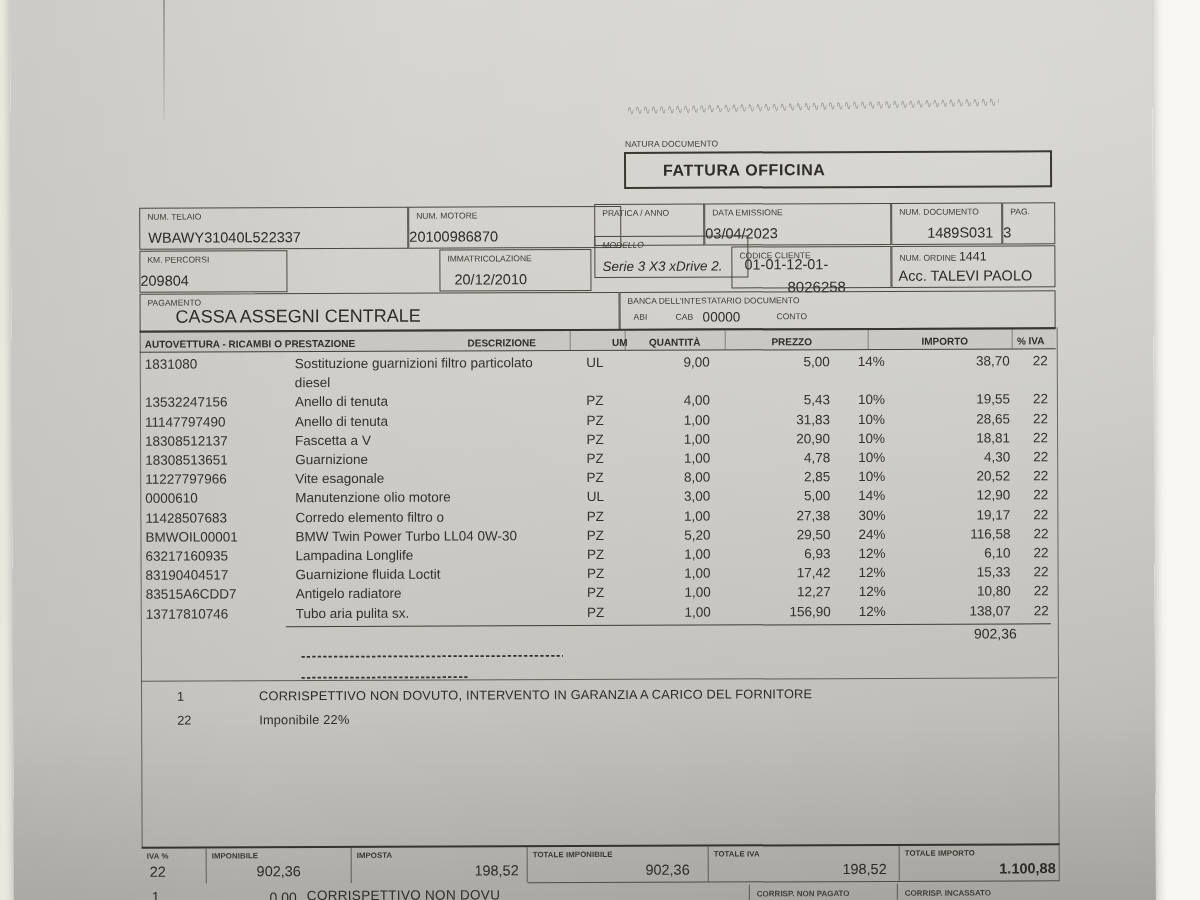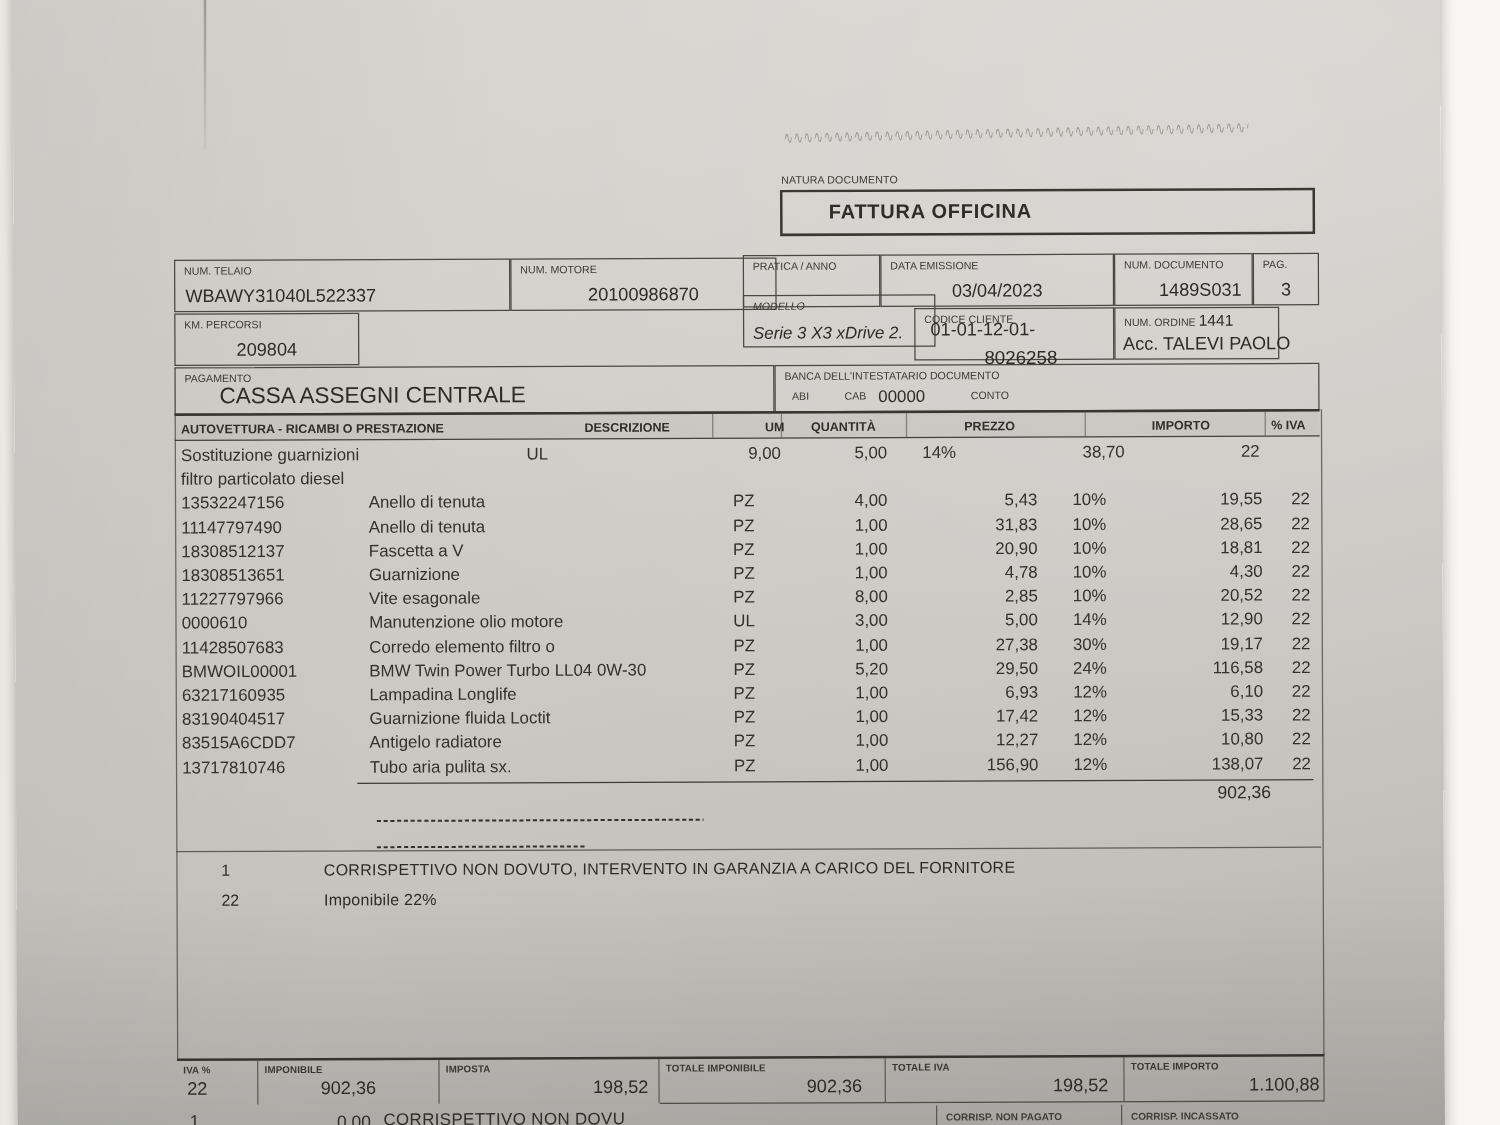--- a/index.html
+++ b/index.html
@@ -25,37 +25,37 @@
   .small-label{font-size:8.5px;color:#3c3a33;letter-spacing:0.1px;white-space:nowrap;}
 
   #natura-label{position:absolute;left:626px;top:139px;}
   #natura-box{position:absolute;left:625px;top:152px;width:428px;height:37px;
     border:2px solid #3a3831;box-sizing:border-box;}
   #natura-box .nv{position:absolute;left:37px;top:8px;font-size:16px;font-weight:bold;letter-spacing:0.6px;}
 
   .fbox{position:absolute;border:1.6px solid #4a4841;box-sizing:border-box;}
   .fbox .flabel{position:absolute;top:3px;left:7px;font-size:8.5px;color:#3c3a33;white-space:nowrap;}
   .fbox .fvalue{position:absolute;bottom:3px;font-size:14.5px;white-space:nowrap;color:#2c2b26;}
-  .v-left{left:8px;}  .v-center{left:0;right:0;text-align:center;}  .v-right{right:8px;}
+  .v-left{left:8px;}  .v-center{left:0;right:0;}  .v-right{right:8px;}
 
   #b-telaio{left:140px;top:206px;width:269px;height:42px;}
   #b-motore{left:409px;top:206px;width:213px;height:42px;}
   #b-pratica{left:595px;top:204px;width:110px;height:42px;}
   #b-dataem{left:705px;top:204px;width:187px;height:42px;}
   #b-numdoc{left:892px;top:204px;width:111px;height:42px;}
   #b-pag{left:1003px;top:204px;width:53px;height:42px;}
 
   #b-km{left:140px;top:249px;width:148px;height:42px;}
   #b-targa{left:288px;top:249px;width:152px;height:42px;}
   #b-immat{left:440px;top:249px;width:152px;height:42px;}
   #b-modello{left:595px;top:236px;width:154px;height:42px;font-style:italic;}
   #b-codcli{left:732px;top:247px;width:160px;height:42px;}
   #b-codcli .cc1{position:absolute;top:9px;left:12px;font-size:14.5px;}
   #b-codcli .cc2{position:absolute;top:31px;left:55px;font-size:15px;}
-  #b-numord{left:892px;top:247px;width:132px;height:42px;}
+  #b-numord{left:892px;top:247px;width:164px;height:42px;}
   #b-numord .ordnum{font-size:12.5px;color:#2c2b26;}
   #b-numord .fvalue{left:6px;}
 
   #b-pagamento{left:140px;top:292px;width:480px;height:38px;}
   #b-pagamento .fvalue{left:35px;font-size:18px;}
   #b-banca{left:620px;top:292px;width:436px;height:38px;}
   .bank-bit{position:absolute;bottom:7px;font-size:8.5px;color:#3c3a33;}
   #bk-abi{left:13px;} #bk-cab{left:55px;} #bk-conto{left:156px;}
   #bk-cabval{position:absolute;bottom:4px;left:82px;font-size:13.5px;}
 
@@ -90,21 +90,21 @@
 
   .totals{position:absolute;left:140px;top:845px;width:918px;height:60px;
     border-top:2.2px solid #35332d;box-sizing:content-box;}
   .trow1{display:grid;grid-template-columns:65px 145px 176px 181px 191px 160px;height:35px;}
   .tcell{position:relative;border-right:1.4px solid rgba(60,58,50,0.7);}
   .tlabel{position:absolute;top:3px;left:5px;font-size:7.8px;font-weight:bold;
     letter-spacing:0.1px;color:#39372f;white-space:nowrap;}
   .tvalue{position:absolute;bottom:4px;font-size:14.5px;color:#2c2b26;}
   #tc1 .tvalue{left:8px;} #tc2 .tvalue{left:0;right:0;text-align:center;}
   #tc3 .tvalue{right:8px;} #tc4 .tvalue{right:18px;} #tc5 .tvalue{right:12px;}
-  #tc6 .tvalue{right:3px;font-weight:normal;}
+  #tc6 .tvalue{right:3px;font-weight:bold;}
   .trow2{position:relative;height:25px;}
   #r2-code{position:absolute;left:10px;top:5px;font-size:14px;}
   #r2-val{position:absolute;left:65px;top:6px;width:90px;text-align:right;font-size:14px;}
   #r2-text{position:absolute;left:165px;top:5px;font-size:13.5px;letter-spacing:0.3px;white-space:nowrap;}
   .r2-hline{position:absolute;left:386px;right:0;top:0;border-top:1.6px solid rgba(55,53,46,0.8);}
   .corrisp{position:absolute;top:8px;font-size:8px;font-weight:bold;color:rgba(45,43,38,0.85);white-space:nowrap;}
   #corrisp1{left:615px;} #corrisp2{left:763px;}
   .vt{position:absolute;top:3px;height:16px;width:1.3px;background:rgba(55,53,46,0.7);}
   #vt1{left:607px;} #vt2{left:755px;}
 </style>
@@ -147,20 +147,24 @@
       <div class="fvalue v-right">1489S031</div>
     </div>
     <div class="fbox" id="b-pag">
       <div class="flabel">PAG.</div>
       <div class="fvalue v-center">3</div>
     </div>
 
     <div class="fbox" id="b-km">
       <div class="flabel">KM. PERCORSI</div>
       <div class="fvalue v-center">209804</div>
+    </div>
+    <div class="fbox" id="b-immat">
+      <div class="flabel">IMMATRICOLAZIONE</div>
+      <div class="fvalue" style="left:14px">20/12/2010</div>
     </div>
     <div class="fbox" id="b-modello">
       <div class="flabel">MODELLO</div>
       <div class="fvalue" style="left:7px;font-size:13.5px">Serie 3 X3 xDrive 2.</div>
     </div>
     <div class="fbox" id="b-codcli">
       <div class="flabel">CODICE CLIENTE</div>
       <div class="cc1">01-01-12-01-</div>
       <div class="cc2">8026258</div>
     </div>
@@ -193,20 +197,21 @@
       <i class="thsep" style="left:430px"></i>
       <i class="thsep" style="left:485px"></i>
       <i class="thsep" style="left:585px"></i>
       <i class="thsep" style="left:728px"></i>
       <i class="thsep" style="left:872px"></i>
     </div>
 
     <div class="tbody">
       <div>
           <div class="irow">
+            <div class="icell c-code">1831080</div>
             <div class="icell c-desc">Sostituzione guarnizioni filtro particolato diesel</div>
             <div class="icell c-um">UL</div>
             <div class="icell c-qty">9,00</div>
             <div class="icell c-price">5,00</div>
             <div class="icell c-disc">14%</div>
             <div class="icell c-amt">38,70</div>
             <div class="icell c-iva">22</div>
           </div>
           <div class="irow">
             <div class="icell c-code">13532247156</div>

